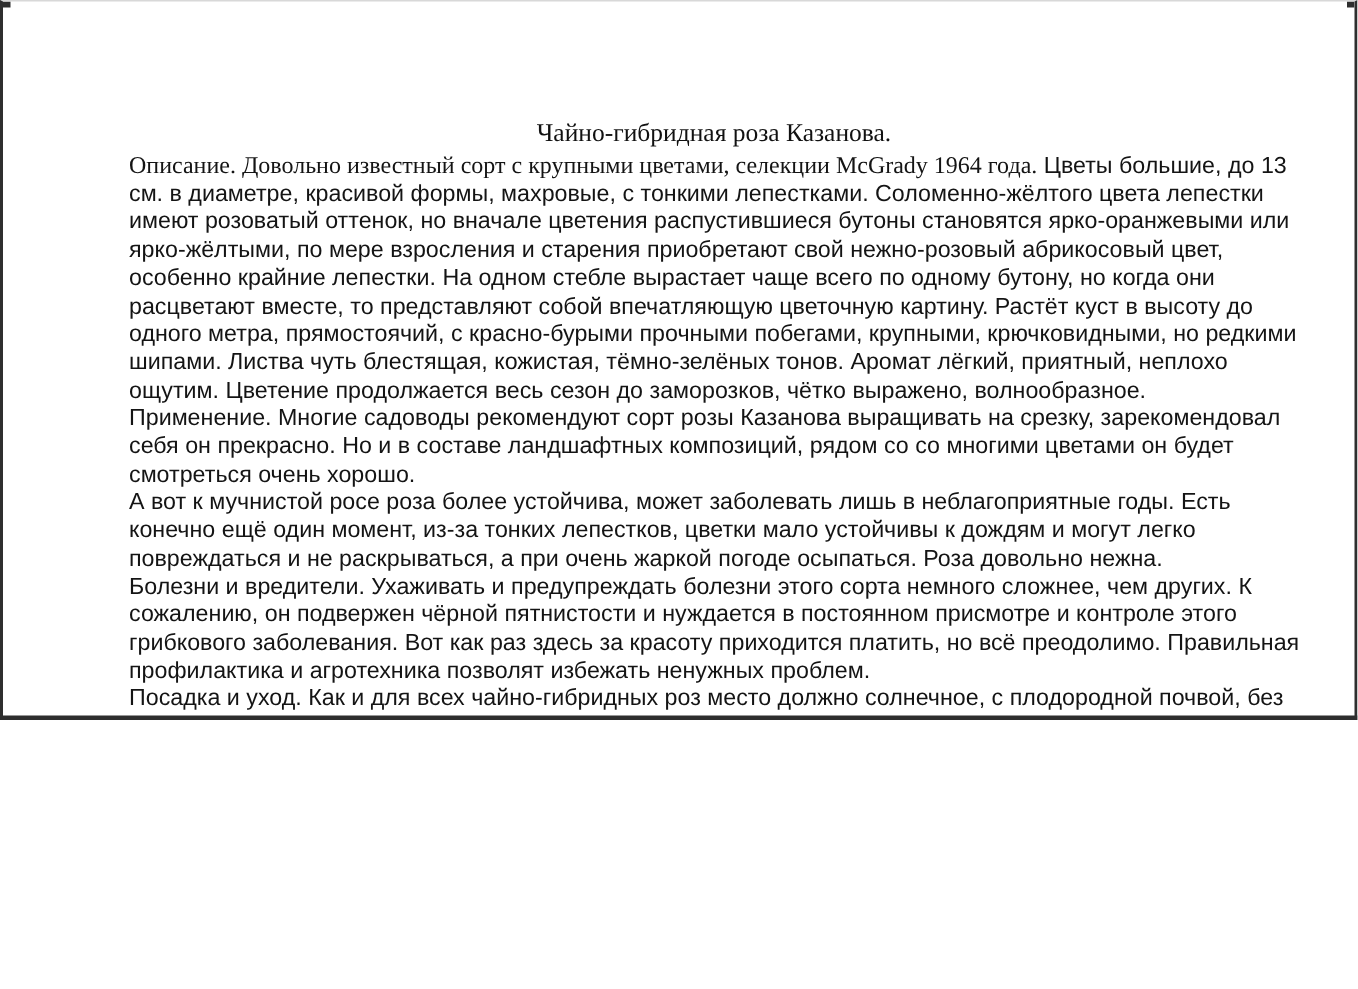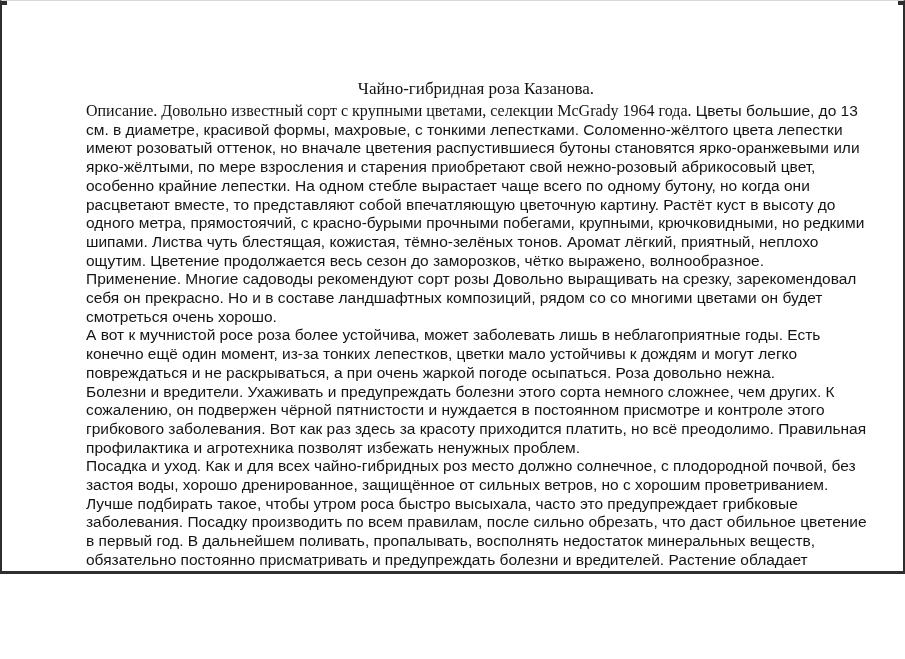--- a/index.html
+++ b/index.html
@@ -3,21 +3,21 @@
 <meta charset="utf-8">
 <style>
   html, body {
     margin: 0;
     padding: 0;
     background: #ffffff;
   }
   .page {
     position: relative;
     width: 905px;
-    height: 574px;
+    height: 480px;
     background: #ffffff;
     box-sizing: border-box;
     border-left: 2px solid #2e2e2e;
     border-right: 2px solid #2e2e2e;
     border-bottom: 3px solid #2e2e2e;
     border-top: 1px solid #d8d8d8;
     overflow: hidden;
     font-family: "Liberation Sans", sans-serif;
     color: #141414;
   }
@@ -63,18 +63,18 @@
 <body>
 
 <div class="page">
   <span class="corner-mark corner-tl"></span>
   <span class="corner-mark corner-tr"></span>
 
   <h1 class="doc-title">Чайно-гибридная роза Казанова.</h1>
 
   <div class="doc-body">
     <p><span class="lead-serif">Описание. Довольно известный сорт с крупными цветами, селекции McGrady 1964 года.</span><span> Цветы большие, до 13 см. в диаметре, красивой формы, махровые, с тонкими лепестками. Соломенно-жёлтого цвета лепестки имеют розоватый оттенок, но вначале цветения распустившиеся бутоны становятся ярко-оранжевыми или ярко-жёлтыми, по мере взросления и старения приобретают свой нежно-розовый абрикосовый цвет, особенно крайние лепестки. На одном стебле вырастает чаще всего по одному бутону, но когда они расцветают вместе, то представляют собой впечатляющую цветочную картину. Растёт куст в высоту до одного метра, прямостоячий, с красно-бурыми прочными побегами, крупными, крючковидными, но редкими шипами. Листва чуть блестящая, кожистая, тёмно-зелёных тонов. Аромат лёгкий, приятный, неплохо ощутим. Цветение продолжается весь сезон до заморозков, чётко выражено, волнообразное.</span></p>
-    <p>Применение. Многие садоводы рекомендуют сорт розы Довольно выращивать на срезку, зарекомендовал себя он прекрасно. Но и в составе ландшафтных композиций, рядом со со многими цветами он будет смотреться очень хорошо.</p>
+    <p>Применение. Многие садоводы рекомендуют сорт розы Казанова выращивать на срезку, зарекомендовал себя он прекрасно. Но и в составе ландшафтных композиций, рядом со со многими цветами он будет смотреться очень хорошо.</p>
     <p>А вот к мучнистой росе роза более устойчива, может заболевать лишь в неблагоприятные годы. Есть конечно ещё один момент, из-за тонких лепестков, цветки мало устойчивы к дождям и могут легко повреждаться и не раскрываться, а при очень жаркой погоде осыпаться. Роза довольно нежна.</p>
     <p>Болезни и вредители. Ухаживать и предупреждать болезни этого сорта немного сложнее, чем других. К сожалению, он подвержен чёрной пятнистости и нуждается в постоянном присмотре и контроле этого грибкового заболевания. Вот как раз здесь за красоту приходится платить, но всё преодолимо. Правильная профилактика и агротехника позволят избежать ненужных проблем.</p>
     <p>Посадка и уход. Как и для всех чайно-гибридных роз место должно солнечное, с плодородной почвой, без застоя воды, хорошо дренированное, защищённое от сильных ветров, но с хорошим проветриванием. Лучше подбирать такое, чтобы утром роса быстро высыхала, часто это предупреждает грибковые заболевания. Посадку производить по всем правилам, после сильно обрезать, что даст обильное цветение в первый год. В дальнейшем поливать, пропалывать, восполнять недостаток минеральных веществ, обязательно постоянно присматривать и предупреждать болезни и вредителей. Растение обладает средней зимостойкостью, часто нуждается в правильном укрытии на зиму.</p>
   </div>
 </div>
 
 </body></html>

